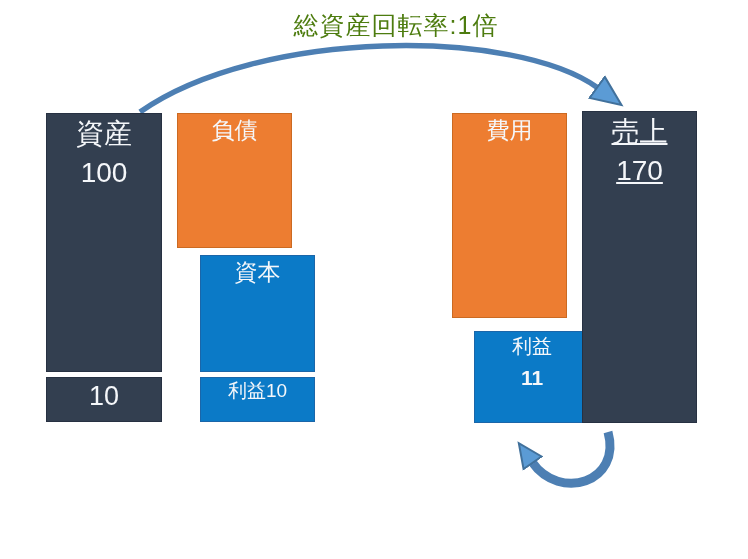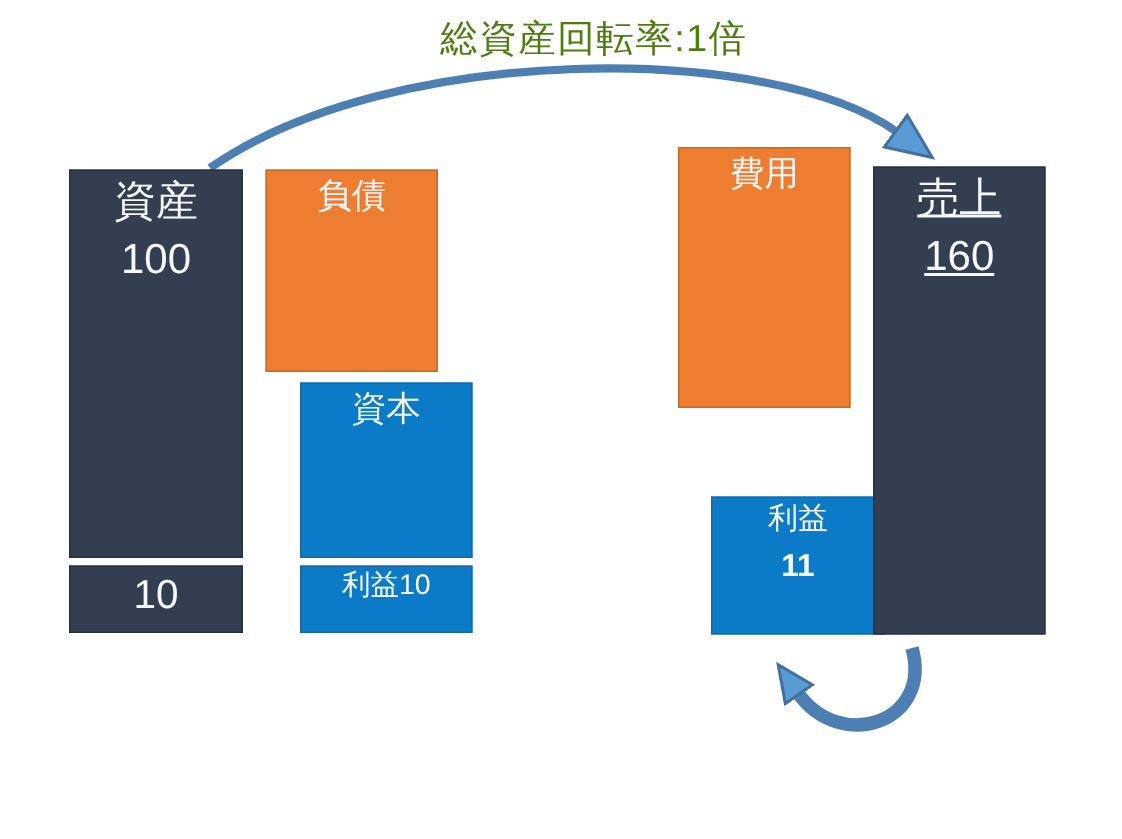--- a/index.html
+++ b/index.html
@@ -26,21 +26,21 @@
   }
   .navy   { background: #333f50; border: 1px solid #273142; }
   .orange { background: #ed7d31; border: 1px solid #cb6a22; }
   .blue   { background: #0b7ac7; border: 1px solid #1b66a9; margin-left: 23px; }
 
   .asset-main   { left: 46px;  top: 113px; width: 116px; height: 259px; font-size: 28px; }
   .asset-small  { left: 46px;  top: 377px; width: 116px; height: 45px;  font-size: 27px; }
   .liabilities  { left: 177px; top: 113px; width: 115px; height: 135px; font-size: 23px; }
   .capital      { left: 177px; top: 255px; width: 115px; height: 117px; font-size: 23px; }
   .profit-left  { left: 177px; top: 377px; width: 115px; height: 45px;  font-size: 19px; }
-  .expenses     { left: 452px; top: 98px; width: 115px; height: 174px; font-size: 23px; }
+  .expenses     { left: 452px; top: 113px; width: 115px; height: 205px; font-size: 23px; }
   .profit-right { left: 451px; top: 331px; width: 116px; height: 92px;  font-size: 20px; }
   .sales        { left: 582px; top: 111px; width: 115px; height: 312px; font-size: 28px; text-decoration: underline; }
 
   .profit-right .num { font-weight: bold; font-size: 21px; margin-top: 3px; }
 
   .bottom-label {
     position: absolute; left: 436px; top: 497px; width: 300px;
     display: flex; justify-content: center; align-items: baseline;
     font-size: 24px; font-weight: bold; color: #000; white-space: nowrap;
   }
@@ -96,17 +96,17 @@
     <span>費用</span>
   </div>
 
   <div class="box blue profit-right">
     <span>利益</span>
     <span class="num">11</span>
   </div>
 
   <div class="box navy sales">
     <span>売上</span>
-    <span>160</span>
+    <span>170</span>
   </div>
 
 
 </div>
 
 </body></html>

